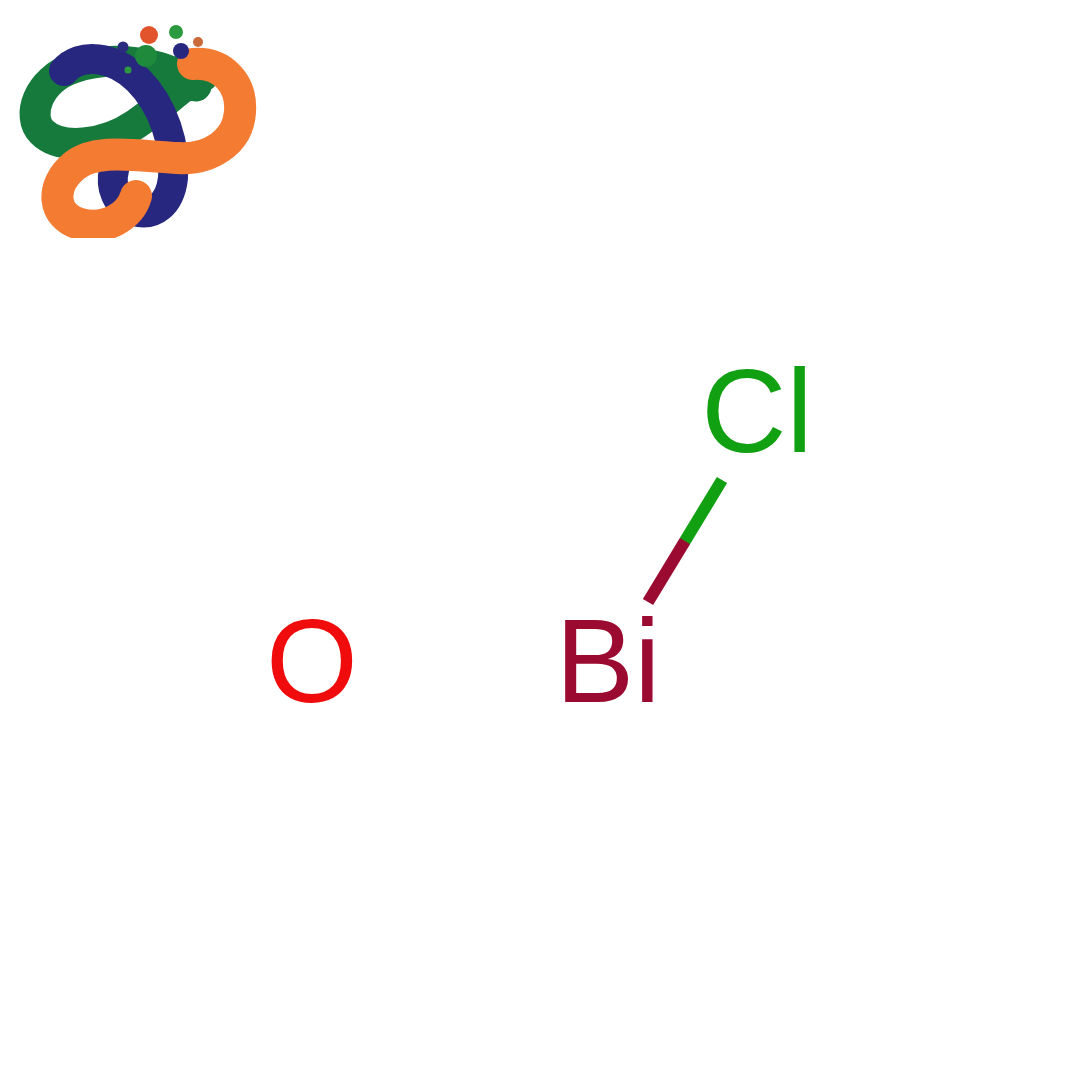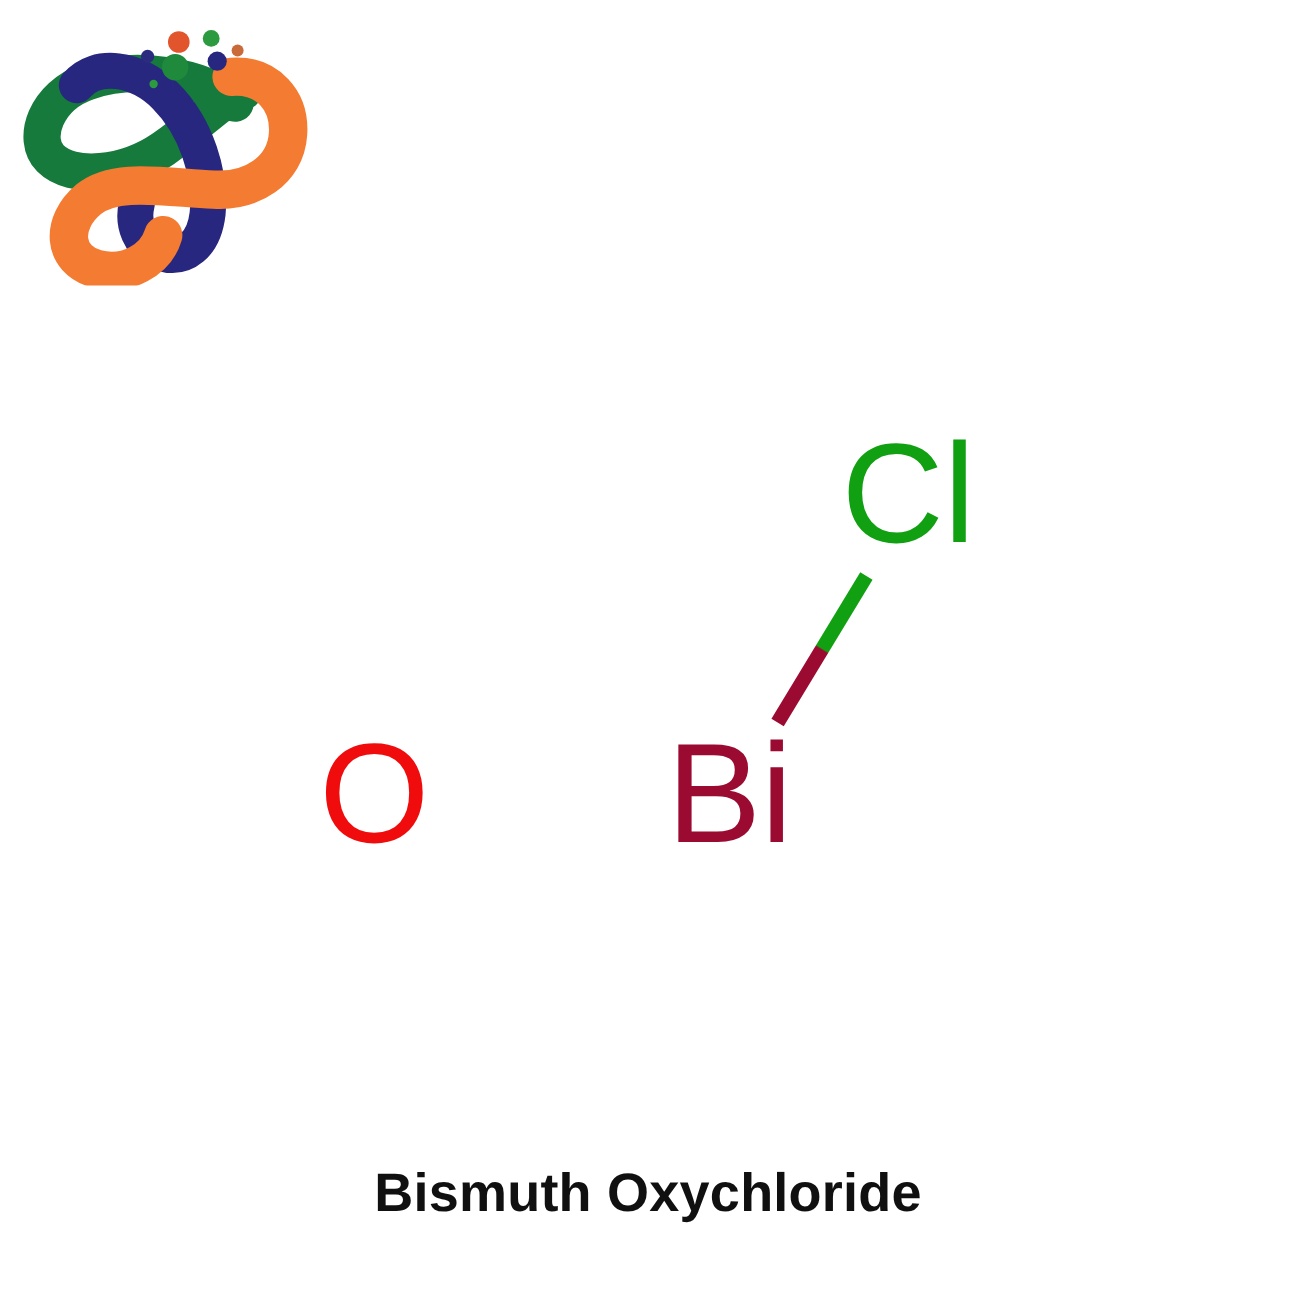--- a/index.html
+++ b/index.html
@@ -136,15 +136,14 @@
       <line x1="648" y1="272" x2="722" y2="150" stroke="url(#gradBiCl)" stroke-width="12" stroke-linecap="butt"></line>
 
       <text class="atom-label" x="312" y="372" text-anchor="middle" fill="#F00C0C">O</text>
 
       <text class="atom-label" x="608" y="372" text-anchor="middle" fill="#9B0A30">Bi</text>
 
       <text class="atom-label" x="757" y="122" text-anchor="middle" fill="#11A011">Cl</text>
     </svg>
   </div>
 
-  <div id="compound-caption">Bismuth Oxychloride</div>
 
 </div>
 
 </body></html>

